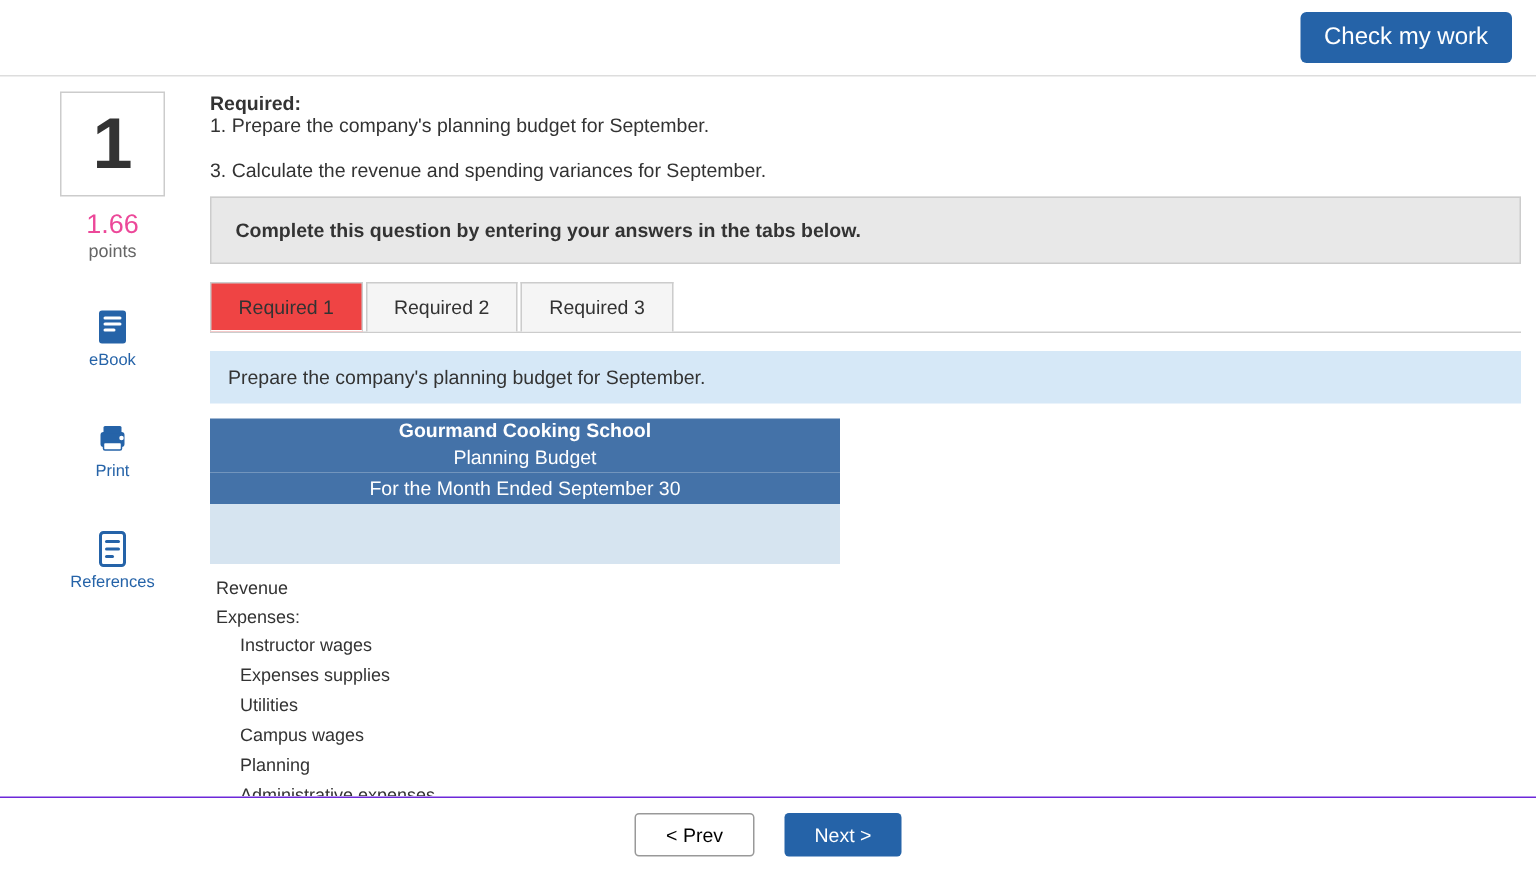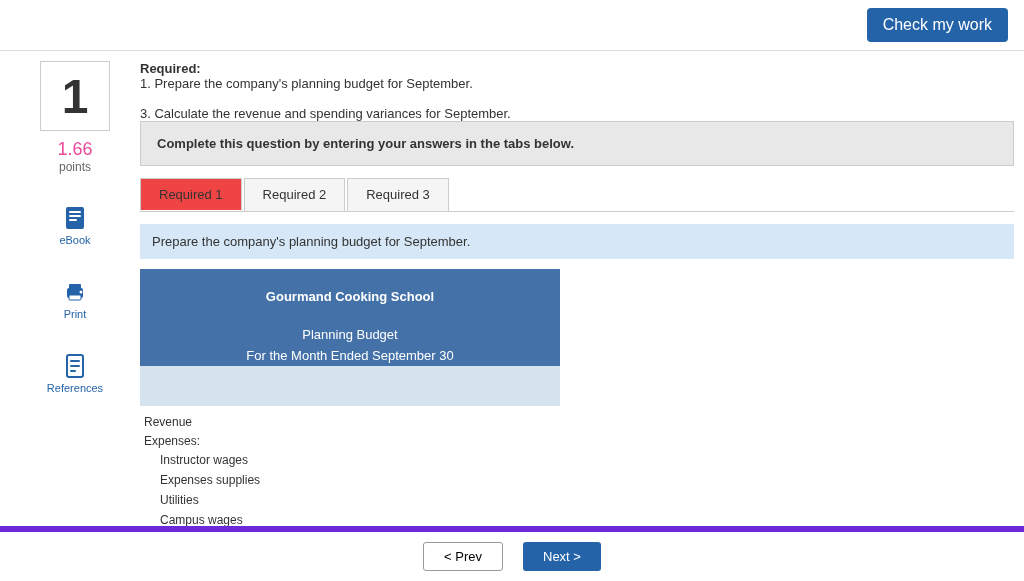--- a/index.html
+++ b/index.html
@@ -81,20 +81,21 @@
 
     .sidebar-icon-item svg {
       margin-bottom: 2px;
     }
 
     .content-area {
       flex: 1;
     }
 
     .required-text {
+      margin-bottom: 10px;
     }
 
     .required-text strong {
       font-weight: bold;
     }
 
     .instruction-box {
       background: #e8e8e8;
       border: 1px solid #ccc;
       padding: 14px 16px;
@@ -134,21 +135,21 @@
     }
 
     .budget-table-container {
       width: 420px;
     }
 
     .budget-header {
       background: #4472a8;
       color: #fff;
       text-align: center;
-      padding: 20px;
+      padding: 0;
       font-weight: bold;
       font-size: 13px;
     }
 
     .budget-subheader {
       background: #4472a8;
       color: #fff;
       text-align: center;
       padding: 3px;
       font-size: 13px;
@@ -223,21 +224,21 @@
     .bottom-nav {
       display: flex;
       justify-content: center;
       gap: 20px;
       padding: 10px;
       position: fixed;
       bottom: 0;
       left: 0;
       right: 0;
       background: #fff;
-      border-top: 6px solid #6d28d9;
+      border-top: 1px solid #6d28d9;
     }
 
     .nav-btn-prev {
       background: #fff;
       border: 1px solid #999;
       padding: 6px 20px;
       cursor: pointer;
       border-radius: 3px;
       font-size: 13px;
     }

